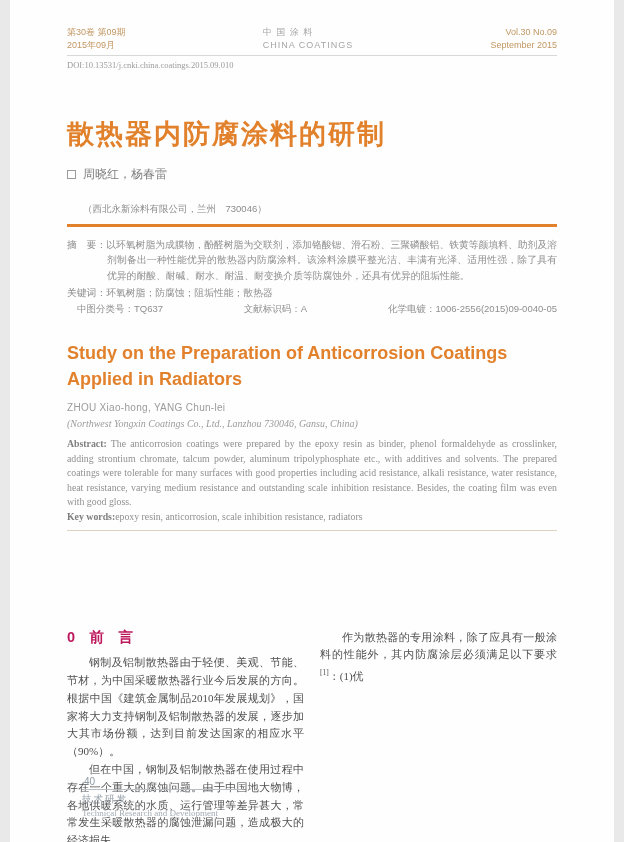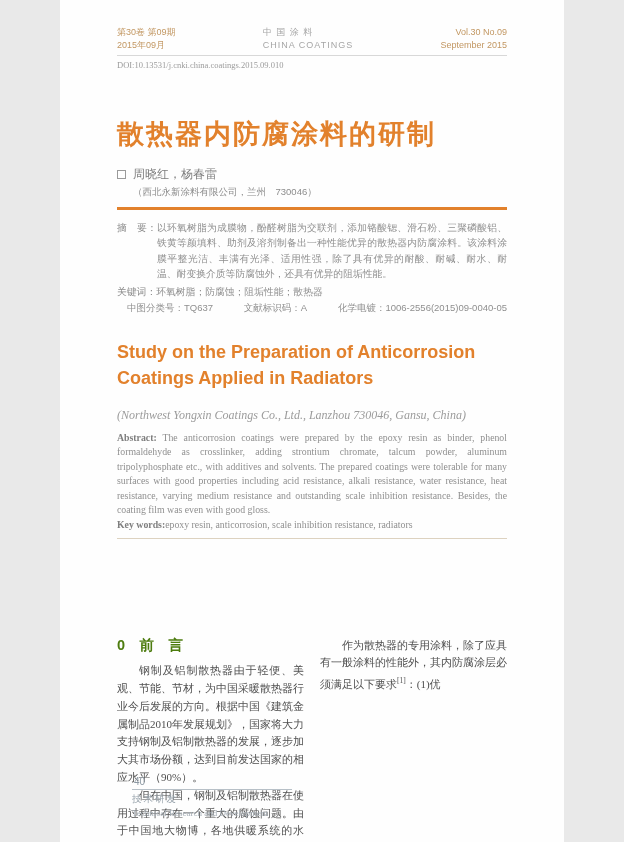--- a/index.html
+++ b/index.html
@@ -1,18 +1,18 @@
 <!DOCTYPE html>
 <html><head>
 <meta charset="utf-8">
 <style>
   html,body{margin:0;padding:0;background:#e9e9e9;}
   .page{
     position:relative;
-    width:504px;height:842px;
+    width:604px;height:842px;
     margin:0 auto;
     background:#fefefe;
     box-sizing:border-box;
     padding:26px 57px 16px 57px;
     font-family:"Liberation Sans", sans-serif;
     overflow:hidden;
   }
   
   .jheader{display:flex;justify-content:space-between;align-items:flex-start;
     font-size:9px;line-height:12.5px;}
@@ -21,48 +21,48 @@
   .jheader .col-center{color:#a6a6a6;text-align:left;letter-spacing:1px;}
   .header-rule{border:none;border-top:1px solid #d8d8d8;margin:4px 0 0 0;}
   .doi{font-size:8.5px;color:#9b9b9b;margin-top:4px;font-family:"Liberation Serif", serif;}
 
   
   .title-cn{margin-top:46px;font-size:27px;font-weight:bold;color:#e2812c;
     letter-spacing:2px;font-family:"Liberation Sans", sans-serif;}
   .authors-row{margin-top:14px;font-size:12px;color:#7d7d7d;display:flex;align-items:center;}
   .author-marker{display:inline-block;width:7px;height:7px;border:1px solid #9a9a9a;
     margin-right:7px;background:transparent;}
-  .affiliation-cn{margin-top:3px;padding-left:16px;font-size:9.5px;color:#8c8c8c;}
+  .affiliation-cn{margin-top:20px;padding-left:16px;font-size:9.5px;color:#8c8c8c;}
   .title-rule{height:2.5px;background:#e2812c;margin-top:8px;}
 
   
   .abstract-cn{margin-top:10px;font-size:9.8px;color:#8f8f8f;line-height:15.5px;
     text-align:justify;padding-left:40px;text-indent:-40px;}
   .abstract-cn .lbl,.kw-cn .lbl{color:#8a8a8a;}
   .kw-cn{margin-top:2px;font-size:9.8px;color:#8f8f8f;line-height:15px;}
   .class-row{margin-top:3px;display:flex;justify-content:space-between;
     font-size:9.5px;color:#8f8f8f;padding-left:10px;}
 
   
   .title-en{margin-top:24px;font-size:18px;font-weight:bold;color:#e2812c;
     line-height:26px;font-family:Liberation Sans, sans-serif;}
   .authors-en{margin-top:10px;font-size:10px;color:#9b9b9b;letter-spacing:.3px;}
-  .affiliation-en{margin-top:17px;font-size:12px;color:#9b9b9b;font-style:italic;
+  .affiliation-en{margin-top:5px;font-size:10px;color:#9b9b9b;font-style:italic;
     font-family:"Liberation Serif", serif;}
   .abstract-en{margin-top:8px;font-size:9.8px;color:#8f8f8f;line-height:14.5px;
     text-align:justify;font-family:"Liberation Serif", serif;}
   .abstract-en b,.kw-en b{color:#7e7e7e;}
   .kw-en{margin-top:1px;font-size:9.8px;color:#8f8f8f;font-family:"Liberation Serif", serif;}
   .kw-rule{border:none;border-top:1px solid #ddd2c0;margin:8px 0 0 0;}
 
   
   .body-cols{margin-top:98px;display:flex;gap:16px;}
   .bcol{flex:1 1 0;font-size:11px;color:#4f4f4f;line-height:17.8px;
     text-align:justify;font-family:"Liberation Serif", serif;}
-  .sec-head{font-size:14.5px;font-weight:bold;color:#4d7c0f;margin:0 0 8px 0;
+  .sec-head{font-size:14.5px;font-weight:bold;color:#be185d;margin:0 0 8px 0;
     font-family:"Liberation Sans", sans-serif;}
   .bcol p{margin:0;text-indent:2em;}
   sup.ref{font-size:7.5px;color:#4f4f4f;}
 
   
   .footer{position:absolute;left:72px;bottom:24px;}
   .page-num{font-size:10px;color:#8c98a2;padding-left:2px;}
   .footer-rule{width:160px;border:none;border-top:1px solid #b7c0c7;margin:2px 0 3px 0;}
   .col-name-cn{font-size:9.5px;color:#96a1aa;letter-spacing:2px;}
   .col-name-en{font-size:9px;color:#a4adb5;margin-top:2px;font-family:"Liberation Serif", serif;}
@@ -99,20 +99,21 @@
 
   <div class="abstract-cn"><span class="lbl">摘　要：</span><span>以环氧树脂为成膜物，酚醛树脂为交联剂，添加铬酸锶、滑石粉、三聚磷酸铝、铁黄等颜填料、助剂及溶剂制备出一种性能优异的散热器内防腐涂料。该涂料涂膜平整光洁、丰满有光泽、适用性强，除了具有优异的耐酸、耐碱、耐水、耐温、耐变换介质等防腐蚀外，还具有优异的阻垢性能。</span></div>
   <div class="kw-cn"><span class="lbl">关键词：</span><span>环氧树脂；防腐蚀；阻垢性能；散热器</span></div>
   <div class="class-row">
     <span><span>中图分类号：</span><span>TQ637</span></span>
     <span><span>文献标识码：</span><span>A</span></span>
     <span><span>化学电镀：</span><span>1006-2556(2015)09-0040-05</span></span>
   </div>
 
   <div class="title-en">Study on the Preparation of Anticorrosion Coatings Applied in Radiators</div>
+  <div class="authors-en">ZHOU Xiao-hong, YANG Chun-lei</div>
   <div class="affiliation-en">(Northwest Yongxin Coatings Co., Ltd., Lanzhou 730046, Gansu, China)</div>
   <div class="abstract-en"><b>Abstract:</b><span> The anticorrosion coatings were prepared by the epoxy resin as binder, phenol formaldehyde as crosslinker, adding strontium chromate, talcum powder, aluminum tripolyphosphate etc., with additives and solvents. The prepared coatings were tolerable for many surfaces with good properties including acid resistance, alkali resistance, water resistance, heat resistance, varying medium resistance and outstanding scale inhibition resistance. Besides, the coating film was even with good gloss.</span></div>
   <div class="kw-en"><b>Key words:</b><span>epoxy resin, anticorrosion, scale inhibition resistance, radiators</span></div>
   <hr class="kw-rule">
 
   <div class="body-cols">
     <div class="bcol">
       <div class="sec-head">0　前　言</div>
       <p>钢制及铝制散热器由于轻便、美观、节能、节材，为中国采暖散热器行业今后发展的方向。根据中国《建筑金属制品2010年发展规划》，国家将大力支持钢制及铝制散热器的发展，逐步加大其市场份额，达到目前发达国家的相应水平（90%）。</p>
       <p>但在中国，钢制及铝制散热器在使用过程中存在一个重大的腐蚀问题。由于中国地大物博，各地供暖系统的水质、运行管理等差异甚大，常常发生采暖散热器的腐蚀泄漏问题，造成极大的经济损失。</p>

